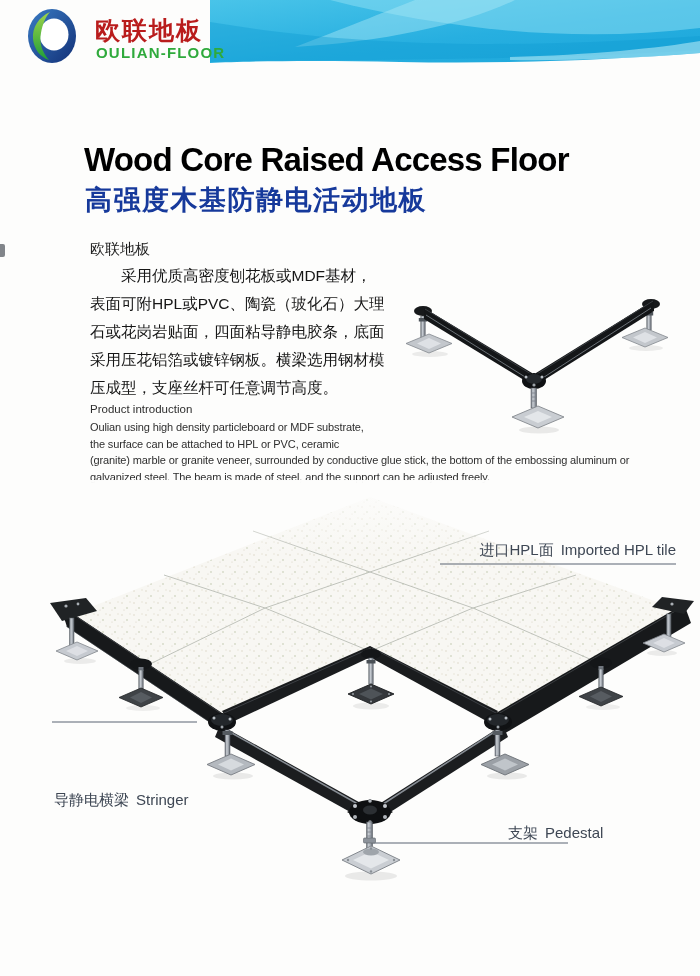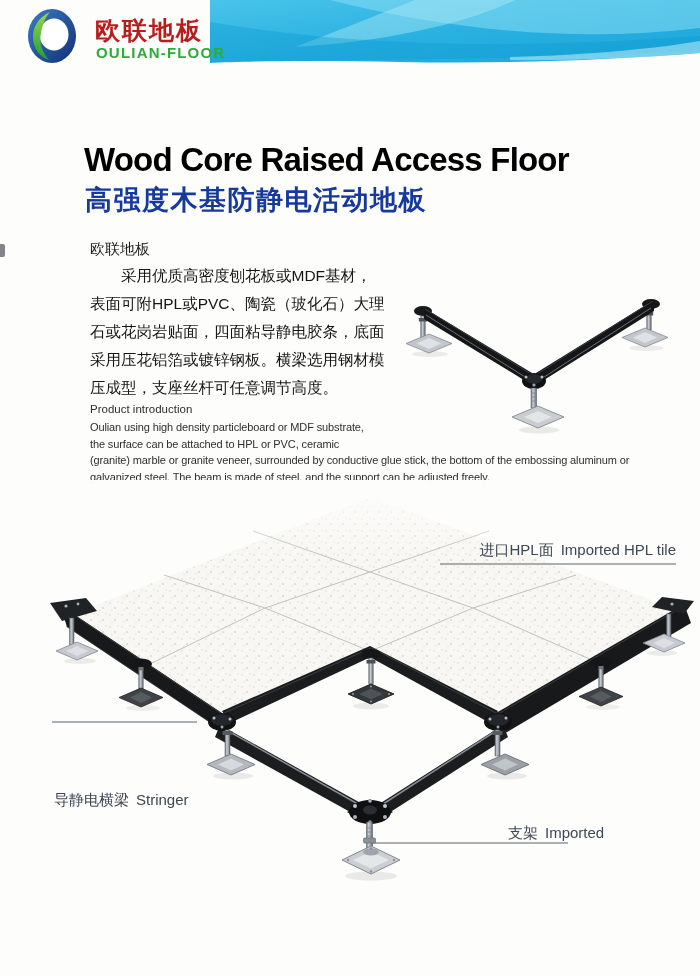--- a/index.html
+++ b/index.html
@@ -283,14 +283,14 @@
   </g>
 </svg>
 
 <div id="label-tile" class="abs dlabel">
   <span class="cn">进口HPL面</span><span>Imported HPL tile</span>
 </div>
 <div id="label-stringer" class="abs dlabel">
   <span class="cn">导静电横梁</span><span>Stringer</span>
 </div>
 <div id="label-pedestal" class="abs dlabel">
-  <span class="cn">支架</span><span>Imported</span>
+  <span class="cn">支架</span><span>Pedestal</span>
 </div>
 
 </body></html>

